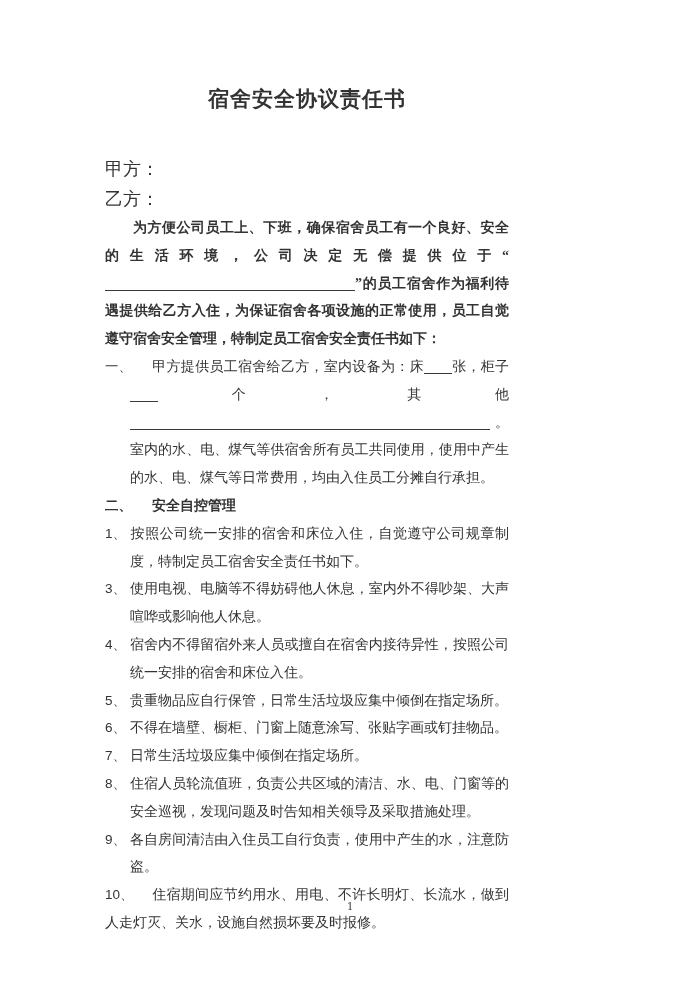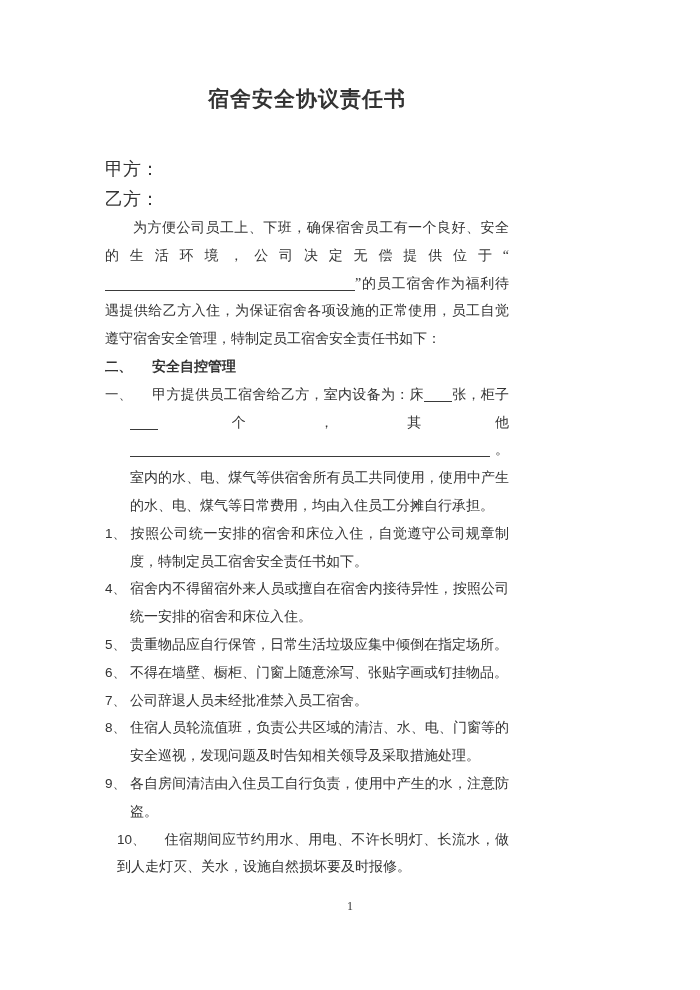--- a/index.html
+++ b/index.html
@@ -32,39 +32,39 @@
     font-size: 18px;
     line-height: 30px;
   }
   .body-text {
     font-size: 14px;
     line-height: 27.8px;
     text-align: justify;
   }
   .intro {
     text-indent: 2em;
+    font-weight: bold;
   }
   .clause {
     padding-left: 25px;
     text-indent: -25px;
   }
   .num {
     display: inline-block;
     text-indent: 0;
     font-family: "Liberation Sans", "DejaVu Sans", sans-serif;
     font-size: 13.5px;
   }
   .num-wide { width: 47px; }
   .num-narrow { width: 25px; }
   .section-header { font-weight: bold; }
   .section-header .num { font-weight: bold; }
   .rule.flat {
     padding-left: 0;
     text-indent: 0;
-    margin-left: 12px;
   }
   .blank {
     display: inline-block;
     height: 1px;
     border-bottom: 1px solid #3a3a3a;
     vertical-align: -3px;
   }
   .page-footer {
     position: absolute;
     left: 0;
@@ -82,31 +82,32 @@
 <div class="page">
 
   <h1 class="doc-title">宿舍安全协议责任书</h1>
 
   <div class="party-line">甲方：</div>
 
   <div class="party-line">乙方：</div>
 
   <p class="body-text intro">为方便公司员工上、下班，确保宿舍员工有一个良好、安全的生活环境，公司决定无偿提供位于“<span class="blank" style="width: 250px;"></span>”的员工宿舍作为福利待遇提供给乙方入住，为保证宿舍各项设施的正常使用，员工自觉遵守宿舍安全管理，特制定员工宿舍安全责任书如下：</p>
 
+  <div class="body-text clause"><span class="num num-wide">一、</span><span>甲方提供员工宿舍给乙方，室内设备为：床<span class="blank" style="width: 28px;"></span>张，柜子<span class="blank" style="width: 28px;"></span>个，其他<span class="blank" style="width: 360px;"></span>。室内的水、电、煤气等供宿舍所有员工共同使用，使用中产生的水、电、煤气等日常费用，均由入住员工分摊自行承担。</span></div>
+
   <div class="body-text section-header"><span class="num num-wide">二、</span><span>安全自控管理</span></div>
-
-  <div class="body-text clause"><span class="num num-wide">一、</span><span>甲方提供员工宿舍给乙方，室内设备为：床<span class="blank" style="width: 28px;"></span>张，柜子<span class="blank" style="width: 28px;"></span>个，其他<span class="blank" style="width: 360px;"></span>。室内的水、电、煤气等供宿舍所有员工共同使用，使用中产生的水、电、煤气等日常费用，均由入住员工分摊自行承担。</span></div>
 
   <div>
 
   <div class="body-text clause rule"><span class="num num-narrow rule-num">1、</span><span>按照公司统一安排的宿舍和床位入住，自觉遵守公司规章制度，特制定员工宿舍安全责任书如下。</span></div>
+      <div class="body-text clause rule"><span class="num num-narrow rule-num">3、</span><span>使用电视、电脑等不得妨碍他人休息，室内外不得吵架、大声喧哗或影响他人休息。</span></div>
       <div class="body-text clause rule"><span class="num num-narrow rule-num">4、</span><span>宿舍内不得留宿外来人员或擅自在宿舍内接待异性，按照公司统一安排的宿舍和床位入住。</span></div>
       <div class="body-text clause rule"><span class="num num-narrow rule-num">5、</span><span>贵重物品应自行保管，日常生活垃圾应集中倾倒在指定场所。</span></div>
       <div class="body-text clause rule"><span class="num num-narrow rule-num">6、</span><span>不得在墙壁、橱柜、门窗上随意涂写、张贴字画或钉挂物品。</span></div>
-      <div class="body-text clause rule"><span class="num num-narrow rule-num">7、</span><span>公司辞退人员未经批准禁入员工宿舍。</span></div>
+      <div class="body-text clause rule"><span class="num num-narrow rule-num">7、</span><span>日常生活垃圾应集中倾倒在指定场所。</span></div>
       <div class="body-text clause rule"><span class="num num-narrow rule-num">8、</span><span>住宿人员轮流值班，负责公共区域的清洁、水、电、门窗等的安全巡视，发现问题及时告知相关领导及采取措施处理。</span></div>
       <div class="body-text clause rule"><span class="num num-narrow rule-num">9、</span><span>各自房间清洁由入住员工自行负责，使用中产生的水，注意防盗。</span></div>
       <div class="body-text clause rule flat"><span class="num rule-num num-wide">10、</span><span>住宿期间应节约用水、用电、不许长明灯、长流水，做到人走灯灭、关水，设施自然损坏要及时报修。</span></div>
     </div>
 
   <div class="page-footer">1</div>
 
 </div>
 
 </body></html>

